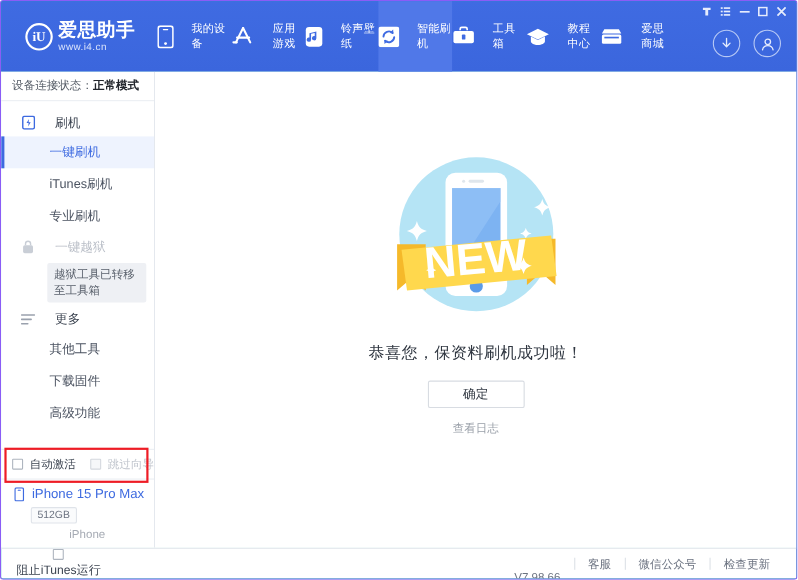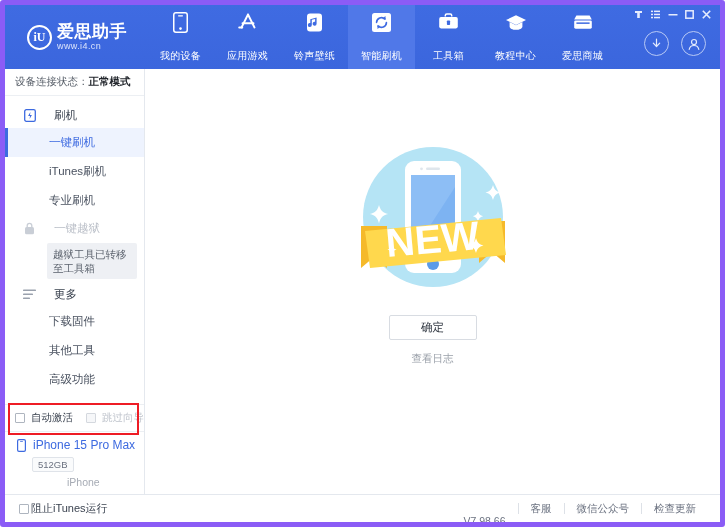--- a/index.html
+++ b/index.html
@@ -12,21 +12,21 @@
     overflow: hidden;
     font-family: "Liberation Sans", "DejaVu Sans", sans-serif;
     background: #ffffff;
   }
   #app {
     position: relative;
     width: 725px;
     height: 527px;
     box-sizing: border-box;
     background: #14b8a6;
-    border: 5px solid #8b5cf6;
+    border: 1px solid #8b5cf6;
     border-radius: 3px;
     overflow: hidden;
     display: flex;
     flex-direction: column;
   }
 
   
   .header {
     position: relative;
     height: 64px;
@@ -82,21 +82,21 @@
   .nav {
     display: flex;
     align-items: stretch;
     height: 64px;
     margin-left: 2px;
   }
   .nav-item {
     width: 67px;
     height: 64px;
     display: flex;
-    flex-direction: column;
+    flex-direction: row;
     align-items: center;
     justify-content: center;
     gap: 16px;
     cursor: pointer;
     color: #ffffff;
   }
   .nav-item.active { background: #5078e8; }
   .nav-label { font-size: 10px; color: #ffffff; letter-spacing: 0.3px; }
   .nav-ico { height: 21px; display: flex; align-items: center; justify-content: center; }
   .nav-ico svg { display: block; }
@@ -320,21 +320,21 @@
     flex: 0 0 28px;
     height: 28px;
     border-top: 1px solid #e4e8ee;
     display: flex;
     align-items: center;
     justify-content: space-between;
     padding: 0 12px 0 14px;
     box-sizing: border-box;
     background: #ffffff;
   }
-  .foot-left { display: flex; align-items: center; gap: 2px; }
+  .foot-left { display: flex; align-items: center; gap: 2px; flex-direction: column; }
   .foot-label { font-size: 11px; color: #3b4350; }
   .foot-right { display: flex; align-items: center; font-size: 10.5px; color: #6b7280; }
   .foot-right .cell { padding: 0 12px; cursor: pointer; white-space: nowrap; }
   .foot-right .cell.ver { cursor: default; color: #6b7280; margin-top: 24px; }
   .foot-right .divider { width: 1px; height: 11px; background: #dde1e7; }
 </style>
 </head>
 <body>
 
 <div id="app">
@@ -525,24 +525,24 @@
           <span class="g-ico">
             <svg width="13" height="11" viewBox="0 0 13 11">
                 <rect x="0" y="0.6" width="13" height="1.5" rx="0.7" fill="#9aa1ad"></rect>
                 <rect x="0" y="4.6" width="10" height="1.5" rx="0.7" fill="#9aa1ad"></rect>
                 <rect x="0" y="8.6" width="7" height="1.5" rx="0.7" fill="#9aa1ad"></rect>
               </svg>
           </span>
           <span>更多</span>
         </div>
         <div class="sub-item">
+          <span>其他工具</span>
+        </div>
+        <div class="sub-item">
           <span>下载固件</span>
-        </div>
-        <div class="sub-item">
-          <span>其他工具</span>
         </div>
         <div class="sub-item">
           <span>高级功能</span>
         </div>
       </div>
 
       <div class="opt-row">
         <div class="hl-box"></div>
         <div class="cb"></div>
         <span class="opt-label">自动激活</span>
@@ -587,20 +587,21 @@
         <path d="M162 94 l-26 0 l0 42 l13 -11 l13 11 z" fill="#f5b92a"></path>
 
         <path d="M22 104 L158 91 L163 128 L27 141 Z" fill="#ffd84d"></path>
 
         <text x="90" y="126" text-anchor="middle" font-family="Liberation Sans, sans-serif" font-size="40" font-weight="bold" fill="#ffffff" transform="rotate(-5 90 119)">NEW</text>
 
         <path d="M49 118 c0.8 2.8 1.8 3.8 4.6 4.6 c-2.8 0.8 -3.8 1.8 -4.6 4.6 c-0.8 -2.8 -1.8 -3.8 -4.6 -4.6 c2.8 -0.8 3.8 -1.8 4.6 -4.6 z" fill="#ffffff"></path>
         <path d="M133 111 c1.3 4.6 2.9 6.2 7.5 7.5 c-4.6 1.3 -6.2 2.9 -7.5 7.5 c-1.3 -4.6 -2.9 -6.2 -7.5 -7.5 c4.6 -1.3 6.2 -2.9 7.5 -7.5 z" fill="#ffffff"></path>
       </svg>
 
+      <div class="headline">恭喜您，保资料刷机成功啦！</div>
 
       <button class="ok-btn">确定</button>
 
       <div class="log-link">查看日志</div>
     </div>
   </div>
 
   <div class="footer">
     <div class="foot-left">
       <div class="cb"></div>

